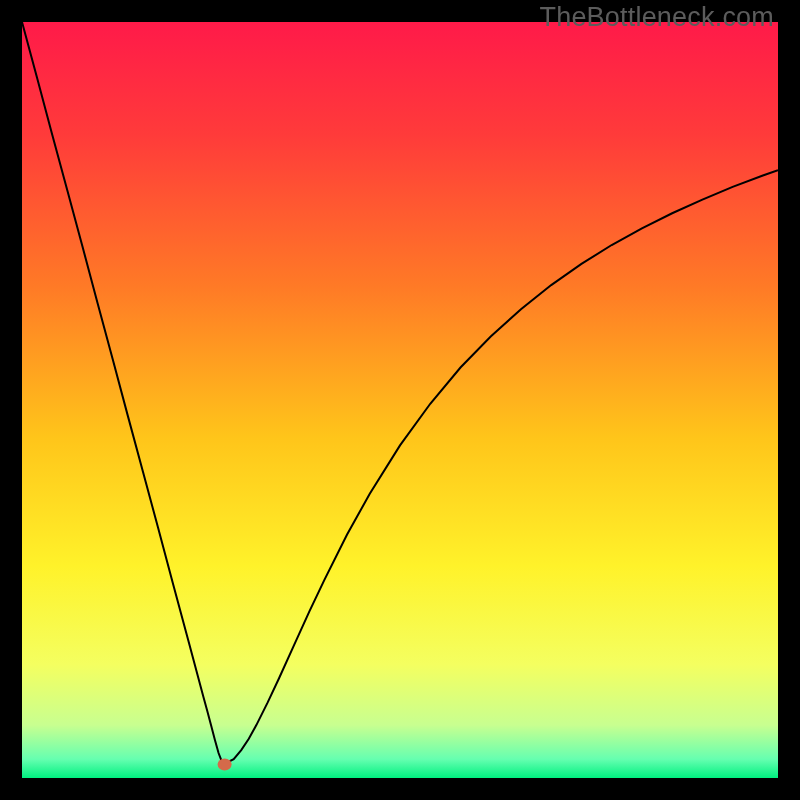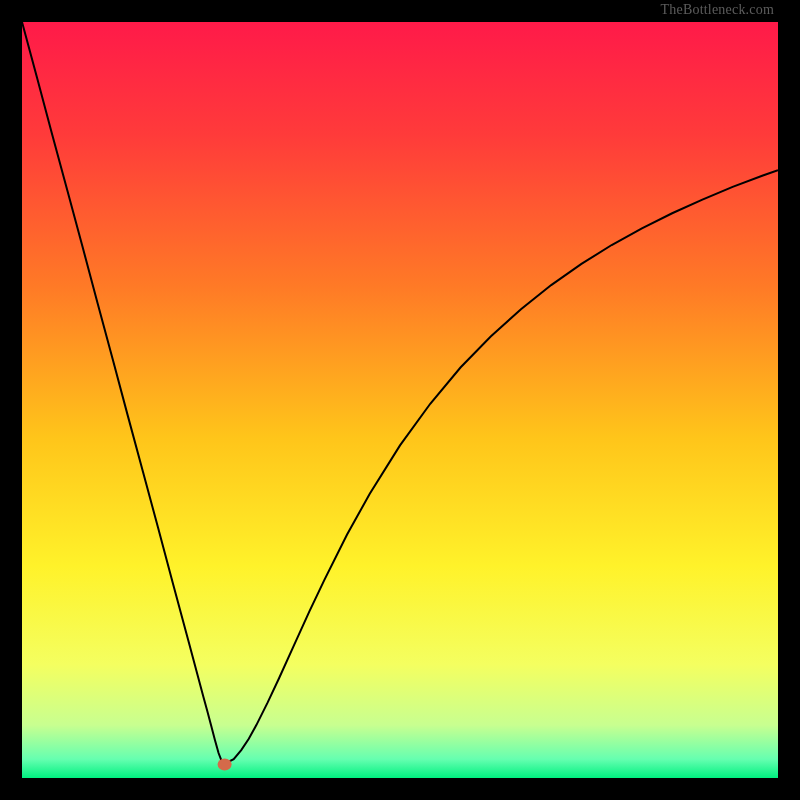--- a/index.html
+++ b/index.html
@@ -24,23 +24,23 @@
     left: 0;
     top: 0;
     width: 756px;
     height: 756px;
   }
   .watermark {
     position: absolute;
     top: 2px;
     right: 26px;
     color: #5c5c5c;
-    font-size: 14px;
+    font-size: 27px;
     font-weight: 500;
-    font-family: Liberation Serif, serif;
+    font-family: Liberation Sans, sans-serif;
     letter-spacing: 0.2px;
   }
 </style>
 </head>
 <body>
 
 <div class="frame">
   <svg class="plot" viewBox="0 0 756 756" preserveAspectRatio="none">
     <defs>
       <linearGradient id="bg-grad" x1="0" y1="0" x2="0" y2="1">

